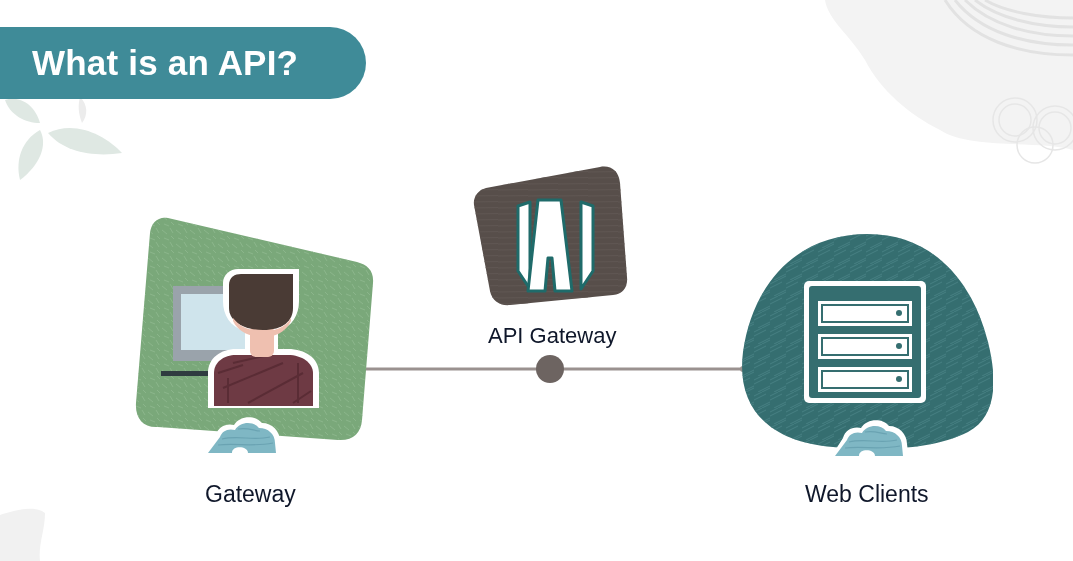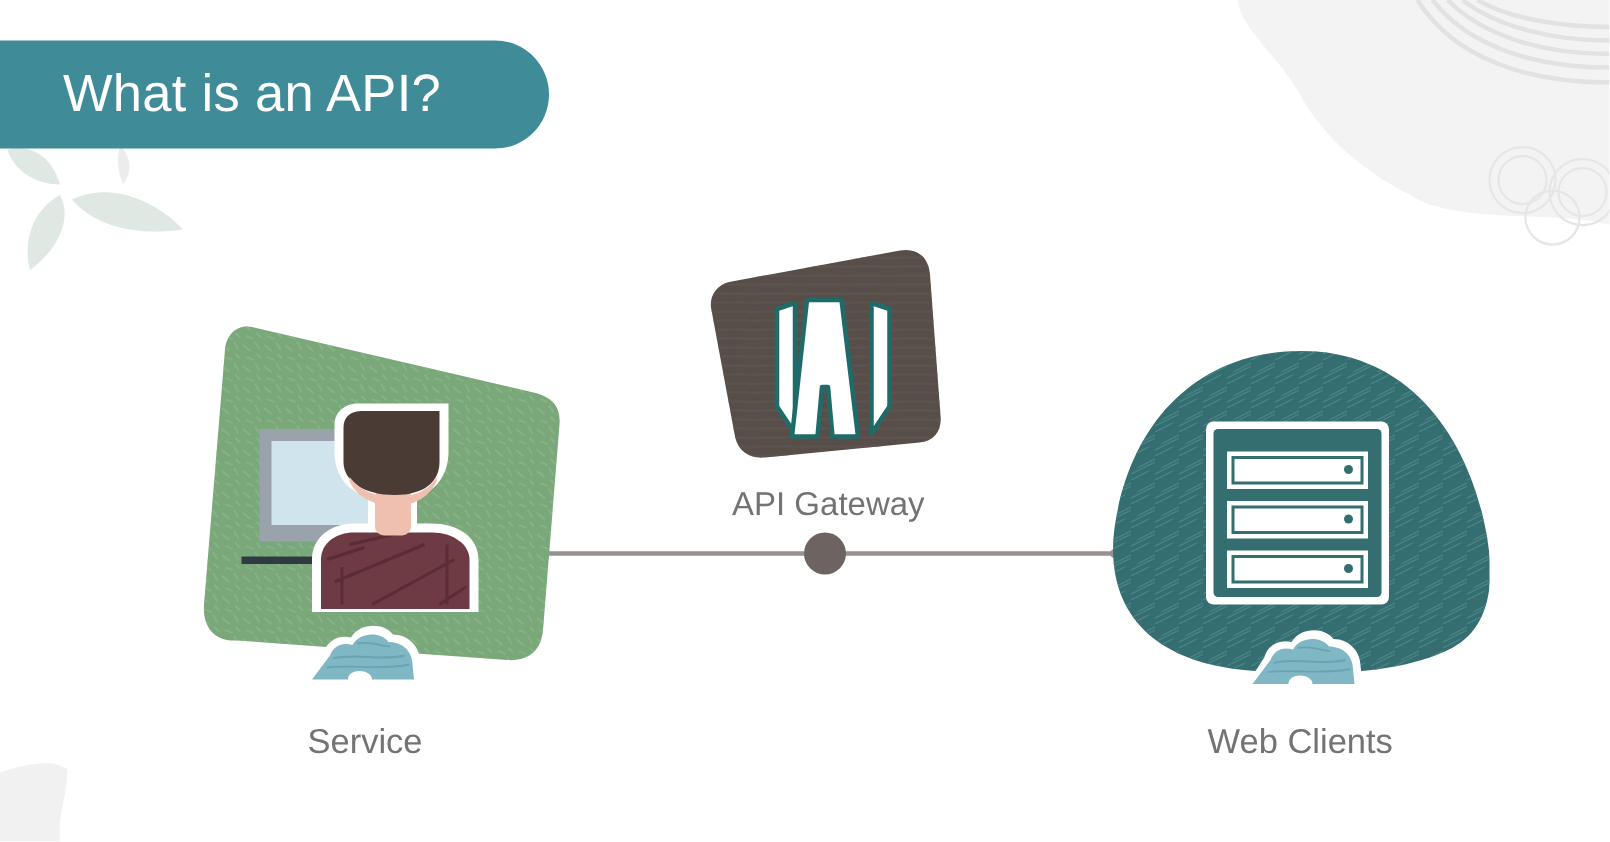--- a/index.html
+++ b/index.html
@@ -9,25 +9,25 @@
     font-family:"Liberation Sans", "DejaVu Sans", sans-serif;
   }
   .abs { position:absolute; }
   .title-pill {
     left:0; top:27px; width:366px; height:72px;
     background:#3f8b98;
     border-radius:0 36px 36px 0;
     display:flex; align-items:center;
   }
   .title-text {
-    margin-left:42px; color:#ffffff; font-weight:normal; font-size:35px;
+    margin-left:32px; color:#ffffff; font-weight:bold; font-size:35px;
     letter-spacing:0.2px;
   }
   .label {
-    color:#737373; font-size:23px; white-space:nowrap;
+    color:#0f172a; font-size:23px; white-space:nowrap;
   }
   svg { display:block; }
 </style>
 </head>
 <body>
 
 <svg class="abs" style="left:820px;top:0" width="253" height="175" viewBox="0 0 253 175">
   <path d="M5 0 H253 V150 C220 140 150 150 120 130 C90 115 60 90 45 60 C30 35 8 20 5 0 Z" fill="#f3f3f3"></path>
   <g fill="none" stroke="#e2e2e2" stroke-width="3">
     <path d="M125 0 C150 40 200 55 253 55"></path>
@@ -157,14 +157,14 @@
 <svg class="abs" style="left:825px;top:416px" width="88" height="46" viewBox="0 0 88 46">
   <path d="M4 44 L18 22 C20 14 28 10 36 12 C42 2 58 2 64 10 C74 10 82 18 82 28 L84 44 L46 44 C46 38 40 36 38 40 L38 44 Z" fill="#ffffff"></path>
   <path d="M10 40 L22 24 C24 18 30 15 37 17 C42 8 56 8 61 15 C70 15 77 21 77 30 L78 40 L50 40 C50 33 34 32 34 40 Z" fill="#7fb7c4"></path>
   <g stroke="#6aa3b2" stroke-width="1.2" fill="none">
     <path d="M24 26 C40 22 55 28 72 24"></path>
       <path d="M20 32 C38 30 55 34 75 30"></path>
       <path d="M40 16 C50 14 56 18 62 18"></path>
   </g>
 </svg>
 
-<div class="abs label" style="left:205px;top:481px;">Service</div>
+<div class="abs label" style="left:205px;top:481px;">Gateway</div>
 <div class="abs label" style="left:805px;top:481px;">Web Clients</div>
 
 </body></html>

